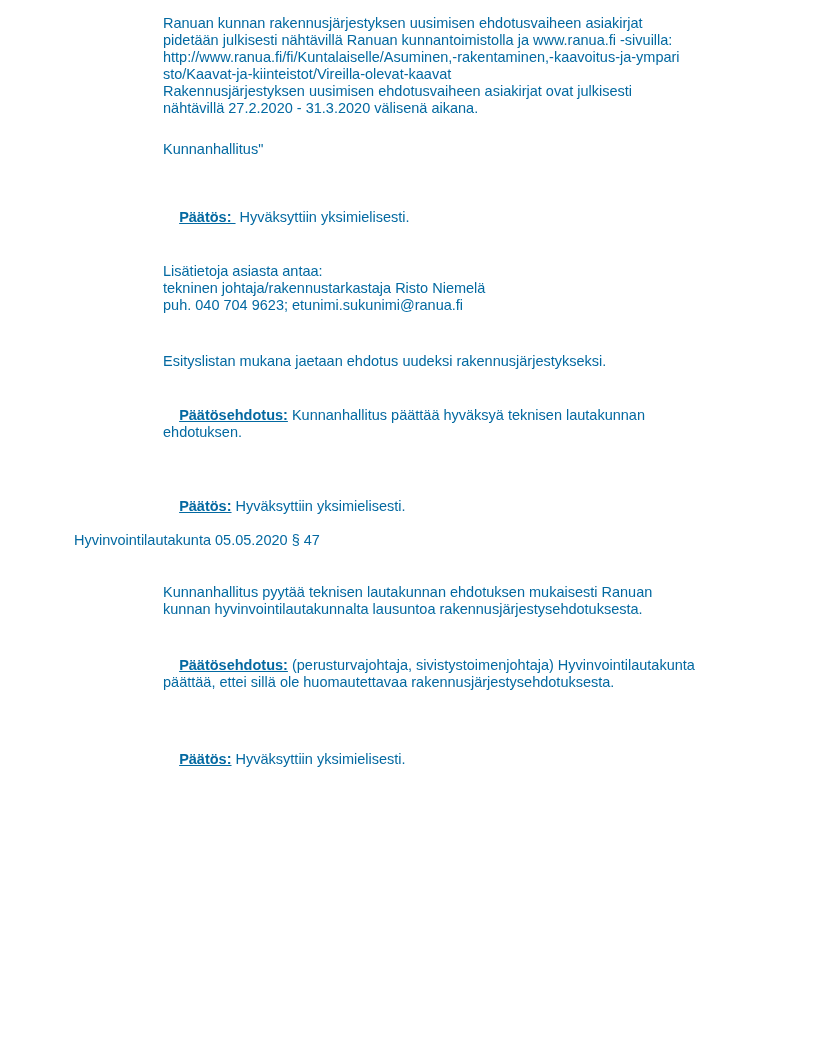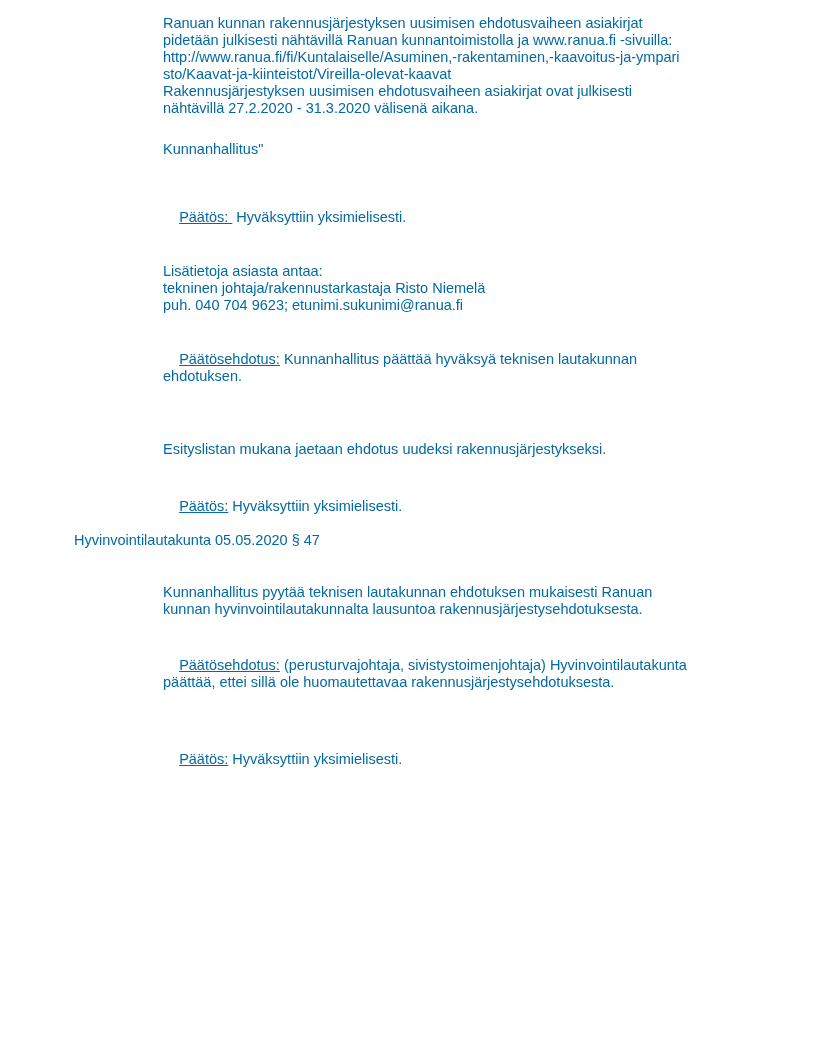--- a/index.html
+++ b/index.html
@@ -26,21 +26,21 @@
   }
   .indent {
     margin-left: 163px;
     width: 586px;
   }
   .margin-header {
     margin-left: 74px;
     width: 700px;
   }
   .decision-label {
-    font-weight: normal;
+    font-weight: bold;
     text-decoration: underline;
   }
 </style>
 </head>
 <body>
 
 <div class="page">
 
   <div class="para indent" style="margin-top:0">Ranuan kunnan rakennusjärjestyksen uusimisen ehdotusvaiheen asiakirjat
 pidetään julkisesti nähtävillä Ranuan kunnantoimistolla ja www.ranua.fi -sivuilla:
@@ -56,26 +56,26 @@
 
   <div class="para indent" style="margin-top:34px">
     <span class="decision-label">Päätös: </span><span> Hyväksyttiin yksimielisesti.</span>
   </div>
 
   <div class="para indent" style="margin-top:20px">Lisätietoja asiasta antaa:
 tekninen johtaja/rakennustarkastaja Risto Niemelä
 puh. 040 704 9623; etunimi.sukunimi@ranua.fi</div>
 
 
+  <div class="para indent" style="margin-top:39px">Esityslistan mukana jaetaan ehdotus uudeksi rakennusjärjestykseksi.</div>
+
   <div class="para indent" style="margin-top:20px">
     <span class="decision-label">Päätösehdotus:</span><span> Kunnanhallitus päättää hyväksyä teknisen lautakunnan
 ehdotuksen.</span>
   </div>
-
-  <div class="para indent" style="margin-top:39px">Esityslistan mukana jaetaan ehdotus uudeksi rakennusjärjestykseksi.</div>
 
   <div class="para indent" style="margin-top:23px">
     <span class="decision-label">Päätös:</span><span> Hyväksyttiin yksimielisesti.</span>
   </div>
 
   <div class="para margin-header" style="margin-top:0">Hyvinvointilautakunta 05.05.2020 § 47</div>
 
   <div class="para indent" style="margin-top:35px">Kunnanhallitus pyytää teknisen lautakunnan ehdotuksen mukaisesti Ranuan
 kunnan hyvinvointilautakunnalta lausuntoa rakennusjärjestysehdotuksesta.</div>
 

